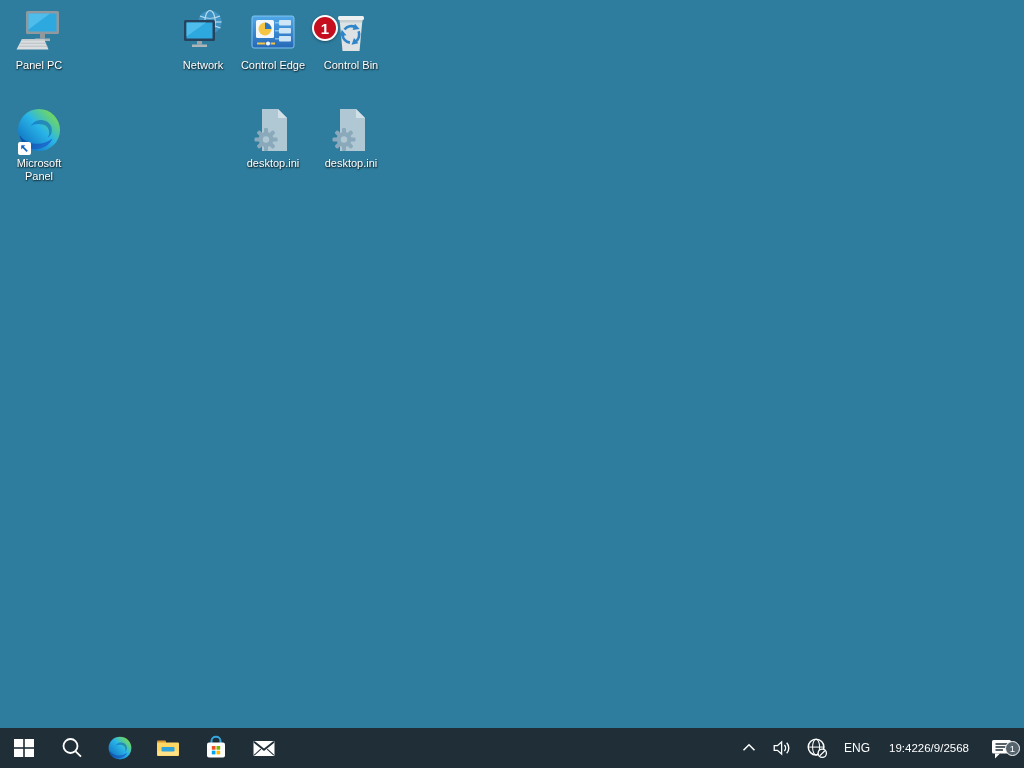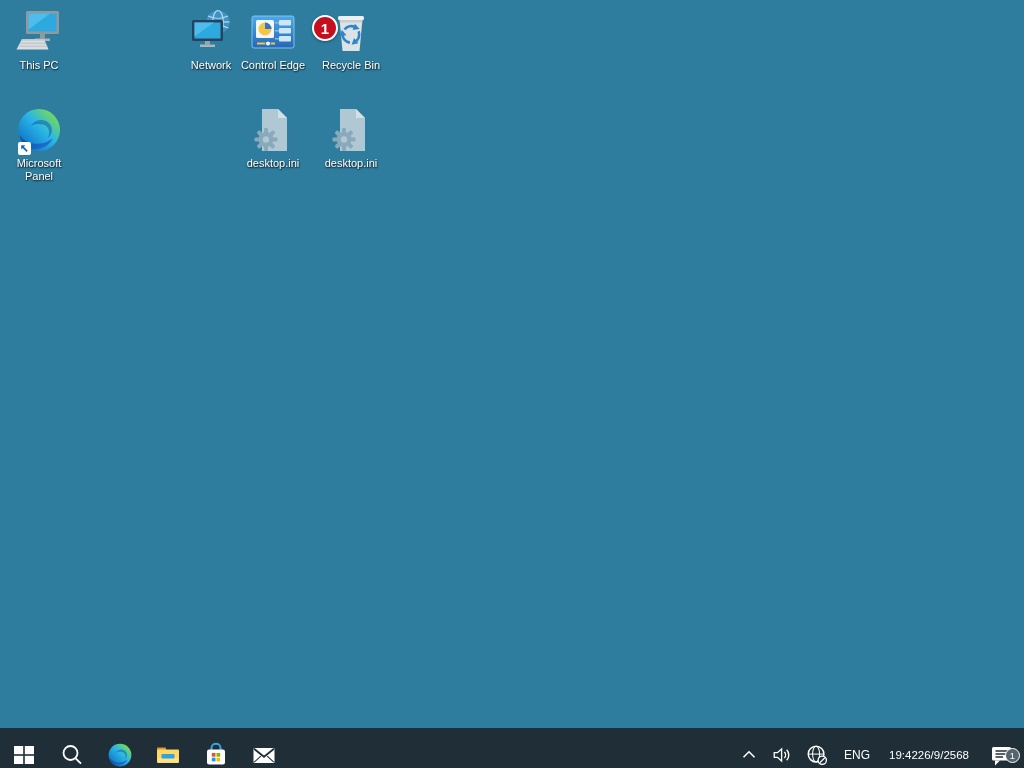--- a/index.html
+++ b/index.html
@@ -19,21 +19,21 @@
               text-shadow:0 1px 2px rgba(0,0,0,.65),1px 1px 1px rgba(0,0,0,.4)}
   .red-badge{position:absolute;left:63px;top:9px;width:26px;height:26px;border-radius:50%;
              background:var(--badge-red);border:2.5px solid #fff;color:#fff;font-weight:bold;font-size:15px;
              display:flex;align-items:center;justify-content:center;z-index:5;
              box-shadow:0 1px 3px rgba(0,0,0,.35)}
   .shortcut-overlay{position:absolute;left:3px;bottom:1px;width:13px;height:13px;background:#fff;
              border-radius:2px;display:flex;align-items:center;justify-content:center}
 
   
   .taskbar{position:absolute;left:0;right:0;bottom:0;height:40px;background:var(--taskbar-bg);
-           display:flex;align-items:flex-end;z-index:10}
+           display:flex;align-items:center;z-index:10}
   .tb-btn{width:48px;display:flex;align-items:center;justify-content:center;cursor:pointer}
   .tray{margin-left:auto;display:flex;align-items:stretch}
   .tray-btn{display:flex;align-items:center;justify-content:center;cursor:pointer;padding:0 5px}
   .tray-lang{color:#fff;font-size:12px;padding:0 10px;display:flex;align-items:center}
   .tray-clock{color:#fff;font-size:11.5px;line-height:13px;display:flex;flex-direction:row;
               justify-content:center;align-items:center;padding:0 9px;text-align:center}
   .action-center{position:relative;width:46px}
   .ac-badge{position:absolute;right:4px;bottom:5px;width:15px;height:15px;border-radius:50%;
             background:#55646D;border:1.5px solid #fff;color:#fff;font-size:9.5px;
             display:flex;align-items:center;justify-content:center}
@@ -52,25 +52,25 @@
         <rect x="25" y="26" width="5" height="4.5" fill="#90999E"></rect>
         <rect x="20" y="30.5" width="15" height="2.5" fill="#AEB6BA"></rect>
         <polygon points="7,31 29,31 33.5,41.5 1.5,41.5" fill="#DADEE0"></polygon>
         <polygon points="7,31 29,31 29.7,32.8 6.2,32.8" fill="#C3C9CC"></polygon>
         <g stroke="#B7BEC2" stroke-width="1">
           <line x1="5.5" y1="35.2" x2="31.2" y2="35.2"></line>
           <line x1="4.3" y1="38.2" x2="32.4" y2="38.2"></line>
         </g>
       </svg>
     </div>
-    <div class="icon-label">This PC</div>
-  </div>
-
-
-  <div class="icon-cell" style="left:172px;top:6px">
+    <div class="icon-label">Panel PC</div>
+  </div>
+
+
+  <div class="icon-cell" style="left:164px;top:6px">
     <div class="icon-art">
       <svg width="48" height="48" viewBox="0 0 48 48">
         <circle cx="31" cy="14" r="11.5" fill="#3E93C4"></circle>
         <g stroke="#C7E4F2" stroke-width="1.2" fill="none" opacity="0.9">
           <ellipse cx="31" cy="14" rx="5.2" ry="11.5"></ellipse>
           <line x1="19.5" y1="14" x2="42.5" y2="14"></line>
           <path d="M21 8 C27 11 35 11 41 8"></path>
           <path d="M20.5 20 C27 17 35 17 41.5 20"></path>
         </g>
         <rect x="5" y="12" width="31" height="21" rx="1.5" fill="#27425C"></rect>
@@ -129,21 +129,21 @@
             <path d="M-6.5,-5 A8.5 8.5 0 0 1 4.5,-7.2" stroke-width="2.6" fill="none"></path>
             <path d="M4,-10.8 L8.6,-5.6 L1.6,-4.4 Z" stroke="none"></path>
           </g>
           <g transform="rotate(240)">
             <path d="M-6.5,-5 A8.5 8.5 0 0 1 4.5,-7.2" stroke-width="2.6" fill="none"></path>
             <path d="M4,-10.8 L8.6,-5.6 L1.6,-4.4 Z" stroke="none"></path>
           </g>
         </g>
       </svg>
     </div>
-    <div class="icon-label">Recycle Bin</div>
+    <div class="icon-label">Control Bin</div>
   </div>
 
   <div class="icon-cell" style="left:0;top:104px">
     <div class="icon-art">
       <svg width="48" height="48" viewBox="0 0 48 48">
         <defs>
           <linearGradient id="egd1" x1="0.1" y1="0.9" x2="0.9" y2="0.1">
             <stop offset="0" stop-color="#0E6FC0"></stop>
             <stop offset="0.55" stop-color="#29B5E8"></stop>
             <stop offset="1" stop-color="#7CDD4C"></stop>

